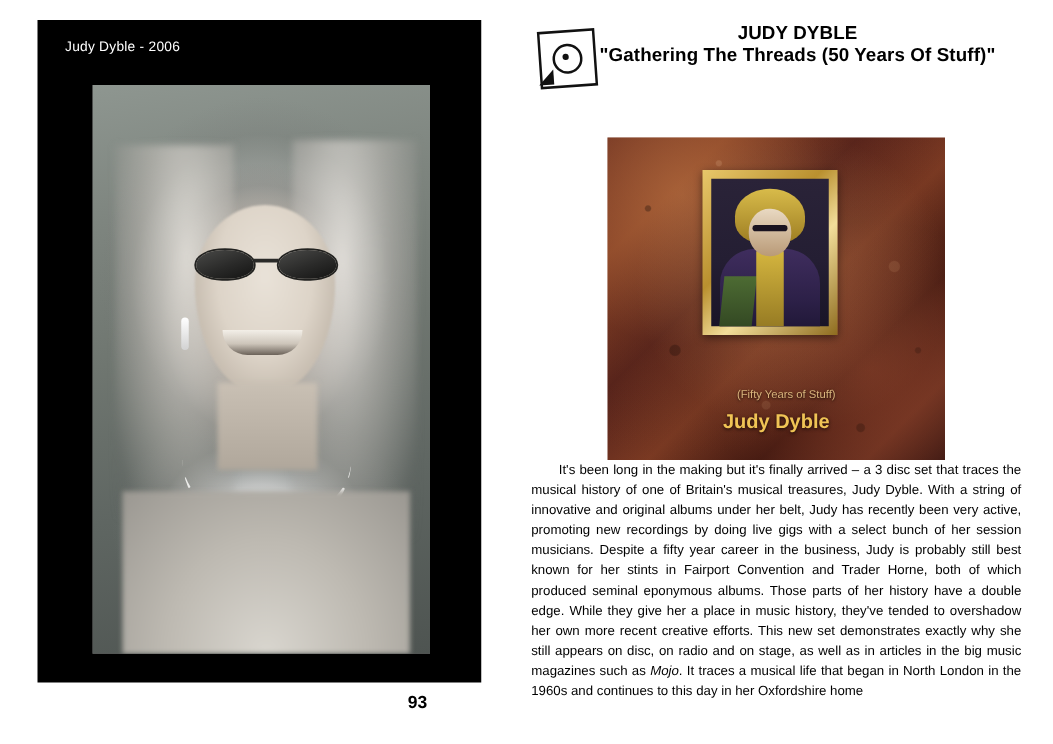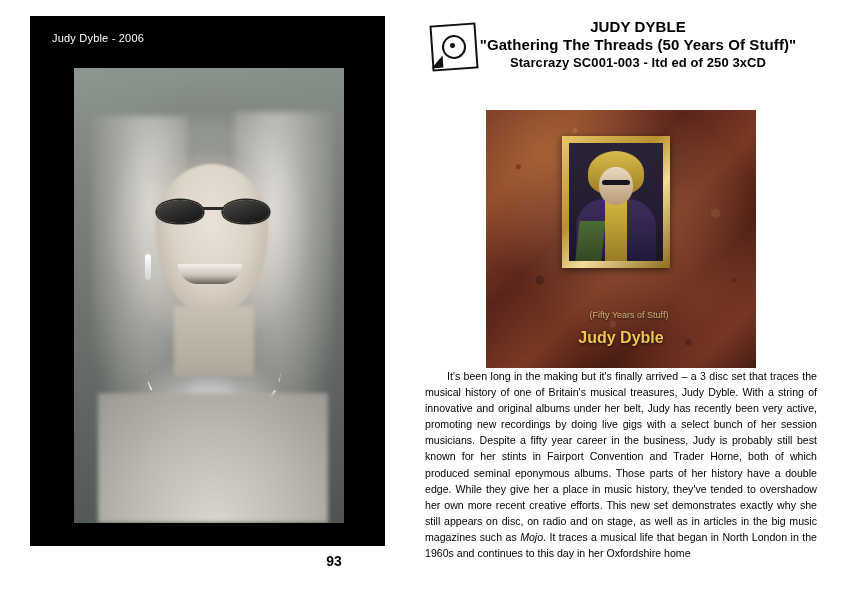--- a/index.html
+++ b/index.html
@@ -428,21 +428,20 @@
     <div class="header-block">
       <div class="cd-icon">
         <div class="sleeve"></div>
         <div class="disc"></div>
         <div class="hole"></div>
         <div class="corner"></div>
       </div>
       <div class="titles">
         <div class="t-artist">JUDY DYBLE</div>
         <div class="t-album">"Gathering The Threads (50 Years Of Stuff)"</div>
-        <div class="t-label">Starcrazy SC001-003 - ltd ed of 250 3xCD</div>
       </div>
     </div>
 
     <div class="cover-wrap">
       <div class="cover"></div>
       <div class="cover-speckle"></div>
       <div class="painting-frame">
         <div class="painting">
           <div class="p-body"></div>
           <div class="p-green"></div>

